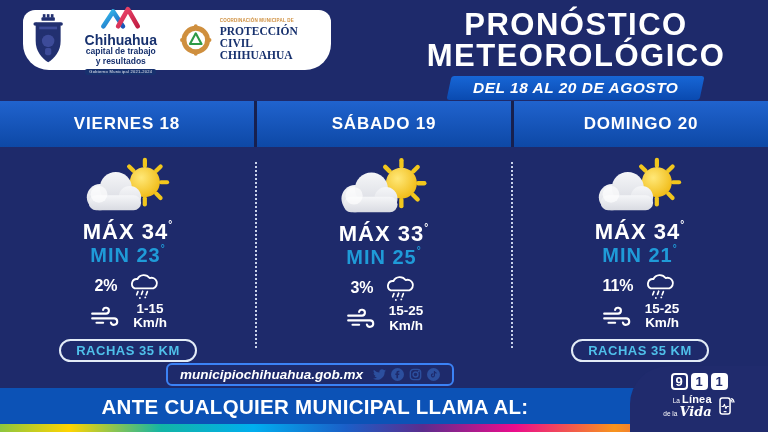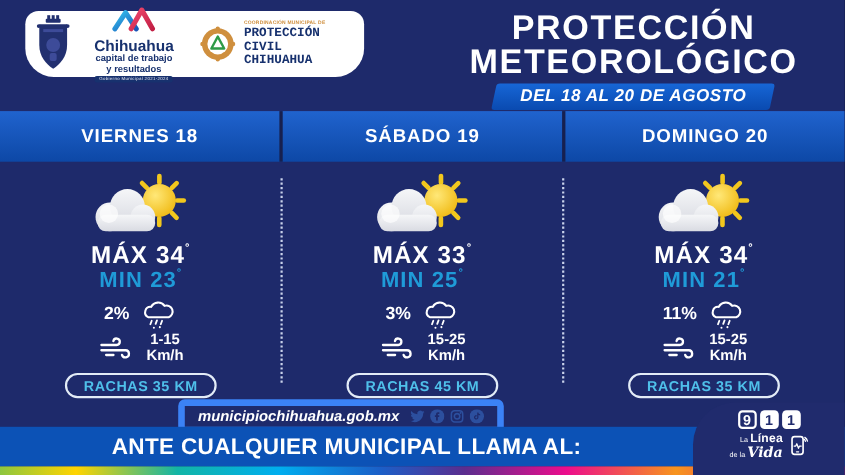--- a/index.html
+++ b/index.html
@@ -17,21 +17,21 @@
     padding:0 10px;box-sizing:border-box;
   }
   .chi-block{text-align:center;width:102px;line-height:1;}
   .chi-name{font-size:14px;font-weight:bold;color:#17316e;margin-top:1px;}
   .chi-tag{font-size:8.5px;font-weight:bold;color:#17316e;line-height:1.15;}
   .chi-banner{margin:2px auto 0;background:#17316e;color:#e8ecf5;font-size:4px;
     border-radius:2px;padding:1px 4px;width:fit-content;letter-spacing:.3px;}
   .pc-block{display:flex;align-items:center;gap:6px;}
   .pc-text{text-align:left;line-height:1;}
   .pc-l1{font-size:4.5px;color:#cf8f3e;font-weight:bold;letter-spacing:.2px;margin-bottom:1px;}
-  .pc-l2,.pc-l3{font-family:Liberation Mono, monospace;font-size:11.5px;font-weight:bold;color:#17316e;line-height:1.05;}
+  .pc-l2,.pc-l3{font-family:Liberation Serif, serif;font-size:11.5px;font-weight:bold;color:#17316e;line-height:1.05;}
   .title-block{position:absolute;left:384px;top:9px;width:384px;text-align:center;color:#fff;}
   .title-l1,.title-l2{font-size:31px;font-weight:bold;letter-spacing:1.5px;line-height:1.0;}
   .date-banner{display:inline-block;margin-top:5px;transform:skewX(-12deg);
     background:linear-gradient(180deg,#1766d6,#0a4ab0);padding:3px 24px;border-radius:3px;}
   .date-banner>span{display:inline-block;transform:skewX(12deg);font-style:italic;
     font-weight:bold;font-size:15.5px;letter-spacing:.5px;color:#fff;}
   
   .day-bar{position:absolute;top:101px;left:0;right:0;height:46px;display:flex;
     background:linear-gradient(180deg,#2063ce 0%,#0d48a6 100%);}
   .day-cell{flex:1;display:flex;align-items:center;justify-content:center;color:#fff;
@@ -47,38 +47,38 @@
   .min{font-size:20px;font-weight:bold;color:#1f9bd8;letter-spacing:1px;line-height:1.05;margin-top:2px;}
   .deg{font-size:10px;vertical-align:super;position:relative;top:-2px;}
   .rain-row{margin-top:6px;display:flex;align-items:center;gap:8px;}
   .rain-pct{font-size:16px;font-weight:bold;color:#fff;}
   .wind-row{margin-top:2px;display:flex;align-items:center;gap:9px;}
   .wind-text{font-size:13.5px;font-weight:bold;color:#fff;line-height:1.08;text-align:center;}
   .gust-pill{margin-top:8px;border:2px solid #e3ecf7;border-radius:14px;padding:2px 15px;
     color:#4fc0ea;font-weight:bold;font-size:13px;letter-spacing:.5px;}
   
   .website-row{position:absolute;top:363px;left:0;width:620px;display:flex;justify-content:center;}
-  .website-box{display:flex;align-items:center;gap:10px;border:6px solid #3b82f6;border-radius:6px;
+  .website-box{display:flex;align-items:center;gap:10px;border:2px solid #3b82f6;border-radius:6px;
     padding:2px 12px;}
   .website-url{color:#fff;font-weight:bold;font-style:italic;font-size:13.5px;}
   .socials{display:flex;gap:5px;align-items:center;}
   .emergency-bar{position:absolute;top:388px;left:0;right:0;height:36px;background:#0c52b6;}
   .emergency-text{position:absolute;left:0;width:630px;top:7px;text-align:center;color:#fff;
     font-weight:bold;font-size:20.5px;letter-spacing:.3px;}
   .rainbow{position:absolute;bottom:0;left:0;right:0;height:8px;
     background:linear-gradient(90deg,#8dc63f 0%,#ffd400 9%,#12b5a6 21%,#00aeef 33%,#1b5fc8 45%,#5b2d8e 55%,#ec0c8c 67%,#f7941d 80%,#e8336d 91%,#b01e6e 100%);}
   .badge-911{position:absolute;right:0;bottom:0;width:138px;height:66px;background:#202b6d;
     border-top-left-radius:38px;display:flex;flex-direction:column;align-items:center;
     padding-top:7px;box-sizing:border-box;z-index:5;}
   .digits{display:flex;gap:3px;}
   .digit{width:17px;height:17px;border-radius:4px;display:flex;align-items:center;
     justify-content:center;font-weight:bold;font-size:13px;box-sizing:border-box;}
   .digit.outline{border:2.5px solid #fff;color:#fff;}
   .digit.solid{background:#fff;color:#202b6d;}
-  .tagline{display:flex;gap:5px;margin-top:4px;color:#fff;}
+  .tagline{display:flex;align-items:center;gap:5px;margin-top:4px;color:#fff;}
   .tag-text{line-height:1;text-align:right;}
   .tag-row{display:flex;align-items:baseline;justify-content:flex-end;gap:2px;}
   .tag-tiny{font-size:6.5px;}
   .tag-bold{font-size:11px;font-weight:bold;letter-spacing:.2px;}
   .tag-script{font-family:"DejaVu Serif",serif;font-style:italic;font-weight:bold;font-size:13px;}
 </style>
 </head>
 <body>
 
 <svg width="0" height="0" style="position:absolute" aria-hidden="true">
@@ -176,21 +176,21 @@
       </svg>
       <div class="pc-text">
         <div class="pc-l1">COORDINACIÓN MUNICIPAL DE</div>
         <div class="pc-l2">PROTECCIÓN CIVIL</div>
         <div class="pc-l3">CHIHUAHUA</div>
       </div>
     </div>
   </div>
 
   <div class="title-block">
-    <div class="title-l1">PROTECCIÓN</div>
+    <div class="title-l1">PRONÓSTICO</div>
     <div class="title-l2">METEOROLÓGICO</div>
     <div class="date-banner">
       <span>DEL 18 AL 20 DE AGOSTO</span>
     </div>
   </div>
 
   <div class="day-bar">
     <div class="day-cell">VIERNES 18</div>
     <div class="day-cell">SÁBADO 19</div>
     <div class="day-cell">DOMINGO 20</div>
@@ -238,21 +238,20 @@
       </div>
       <div class="wind-row">
         <svg width="35" height="21">
             <use href="#sym-wind"></use>
           </svg>
         <div class="wind-text">
           <div>15-25</div>
           <div>Km/h</div>
         </div>
       </div>
-      <div class="gust-pill">RACHAS 45 KM</div>
     </div>
 
     <div class="col">
       <svg class="wicon" width="116" height="64">
           <use href="#sym-partly"></use>
         </svg>
       <div class="max"><span>MÁX 34</span><sup class="deg">°</sup></div>
       <div class="min"><span>MIN 21</span><sup class="deg">°</sup></div>
       <div class="rain-row">
         <span class="rain-pct">11%</span>

